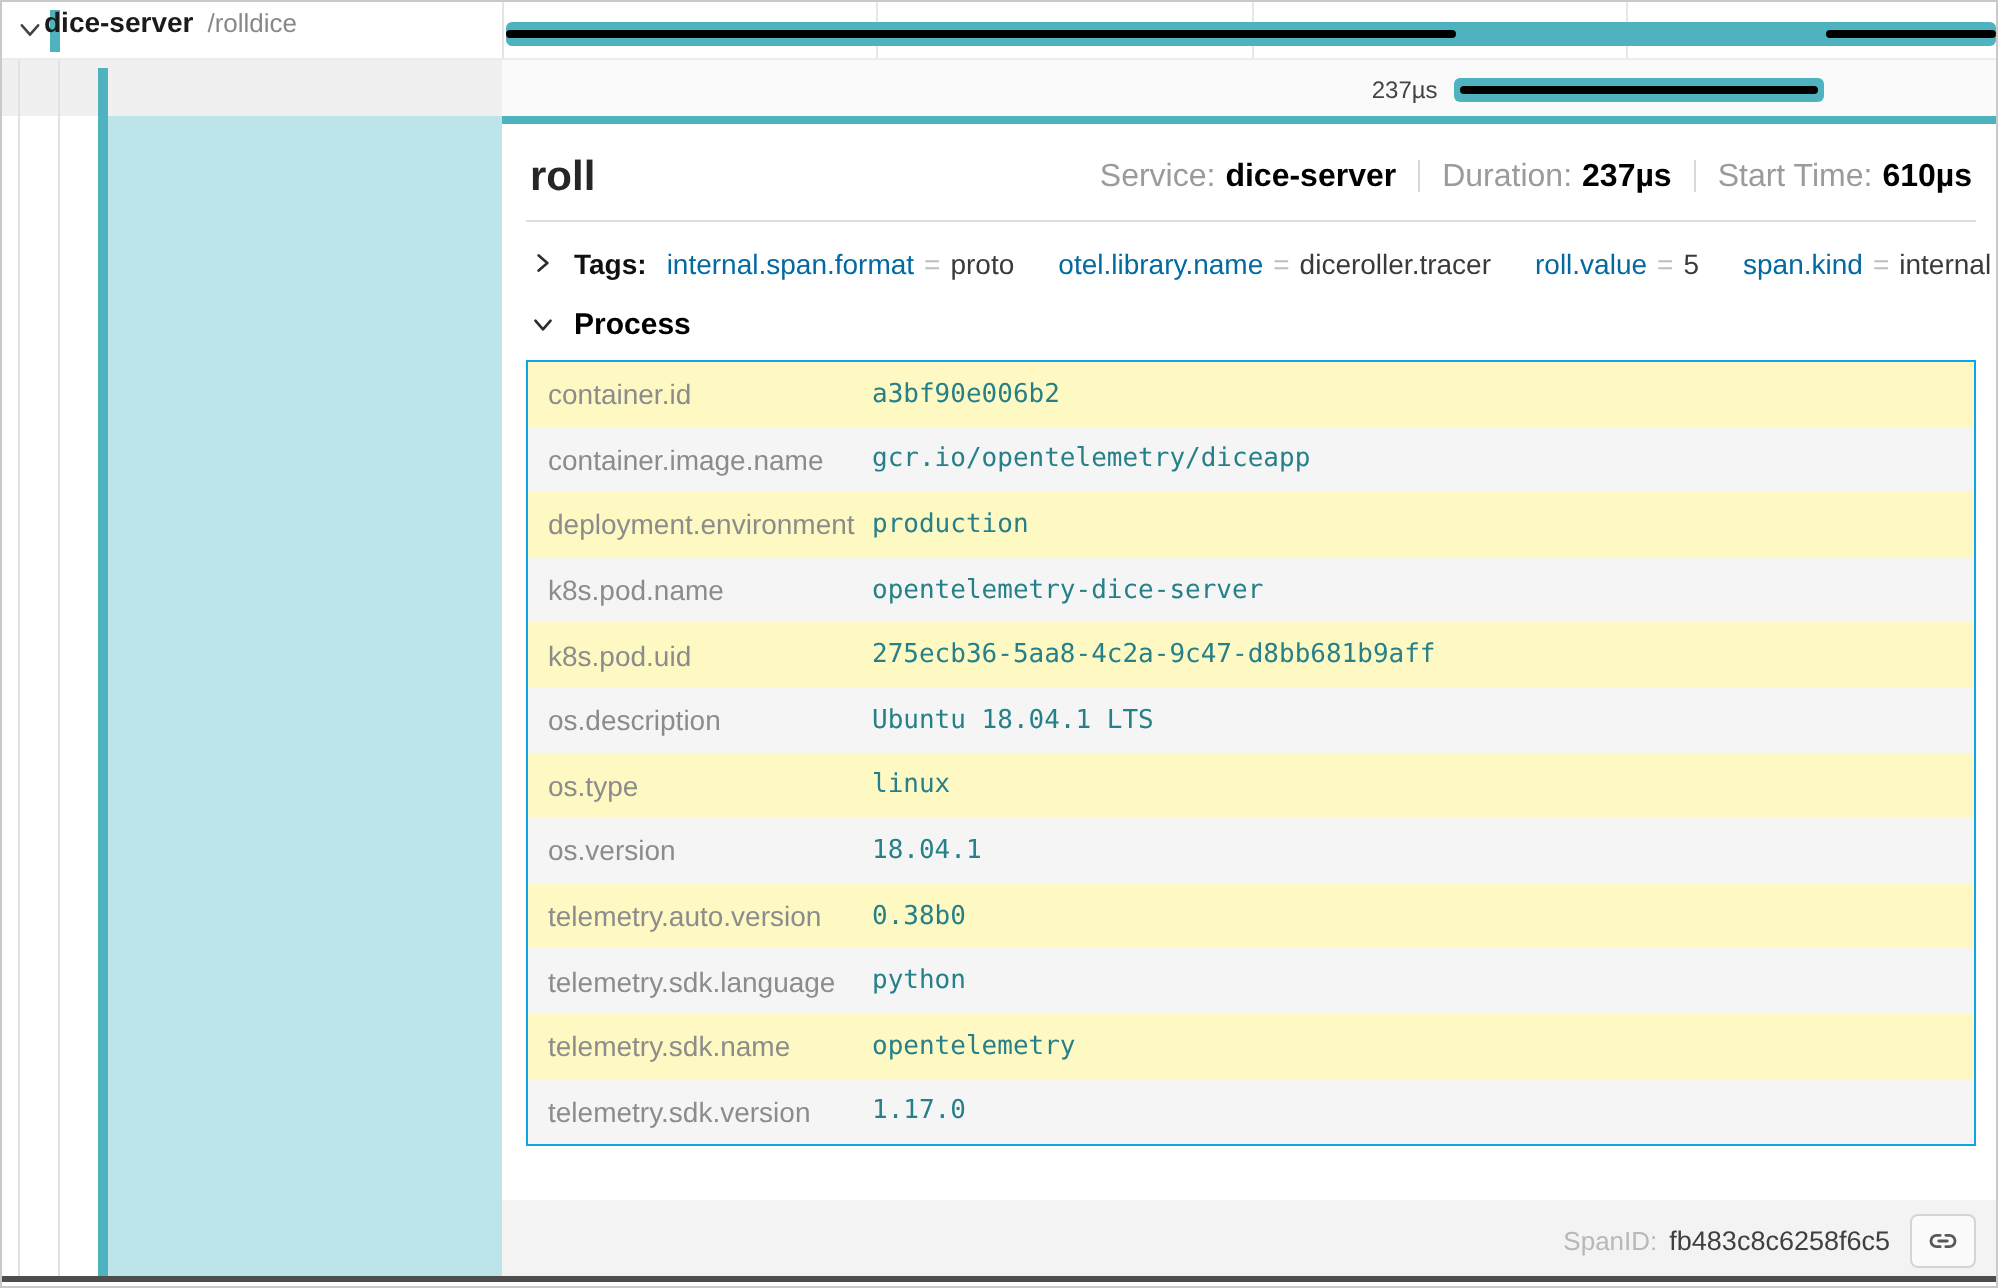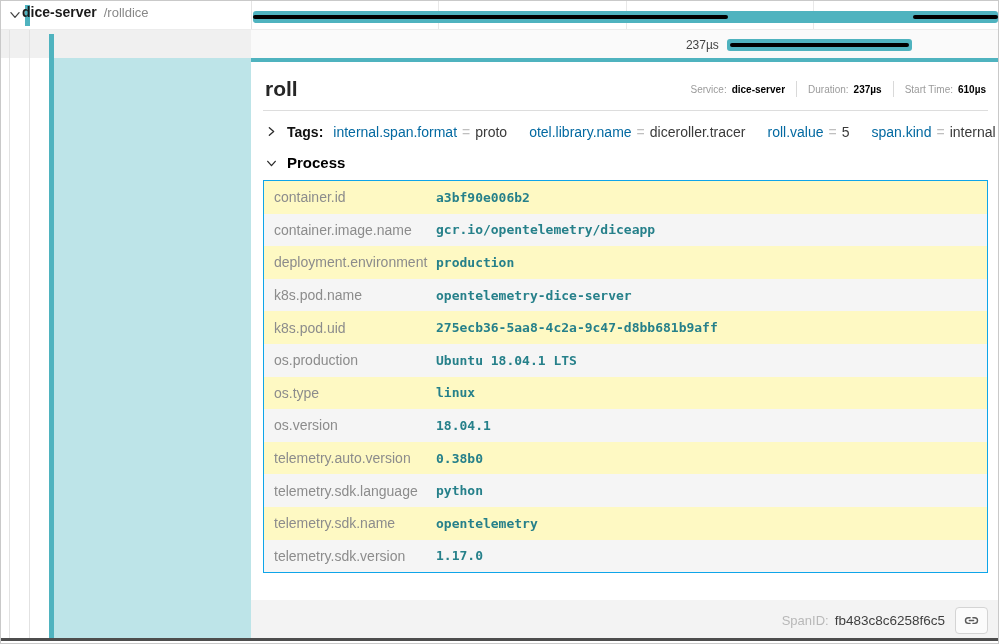--- a/index.html
+++ b/index.html
@@ -32,21 +32,21 @@
   .bar-wrap-1 { top:10px; } .bar-wrap-2 { top:9px; }
   .span-bar { position:absolute; top:0; height:12px; background:#4fb3bf; border-radius:3px; cursor:pointer; }
   .crit-seg { position:absolute; top:4px; height:4px; background:#000; border-radius:2px; }
   .dur-label { position:absolute; left:0; top:0; height:100%; display:flex; align-items:center; justify-content:flex-end; padding-right:8px; font-size:12px; color:#444; }
 
   
   .detail { position:absolute; left:250px; top:57px; width:749px; height:582px; background:#fff; border-top:4px solid #4fb3bf; }
   .detail-inner { padding:0 12px; }
   .detail-header { display:flex; justify-content:space-between; align-items:center; padding:15px 2px 9px 2px; border-bottom:1px solid #ddd; }
   .detail-title { font-size:21px; font-weight:600; color:#262626; }
-  .overview { display:flex; align-items:center; font-size:10px; }
+  .overview { display:flex; font-size:16px; }
   .ov-label { color:#9b9b9b; }
   .ov-value { color:#000; font-weight:700; margin-left:5px; }
   .ov-sep { width:1px; height:16px; background:#d9d9d9; margin:0 11px; }
 
   .tags-row { display:flex; align-items:center; padding:12px 2px 12px 2px; font-size:14px; cursor:pointer; }
   .acc-chevron { width:14px; height:14px; margin-right:8px; flex-shrink:0; }
   .acc-chevron svg { width:13px; height:13px; stroke:#2b2b2b; stroke-width:2.4; fill:none; stroke-linecap:round; stroke-linejoin:round; }
   .tags-title { font-weight:700; color:#111; margin-right:10px; }
   .tag-item { display:flex; align-items:center; white-space:nowrap; }
   .tag-key { color:#0369a1; }
@@ -54,21 +54,21 @@
   .tag-val { color:#3a3a3a; }
   .tag-sep { width:1px; height:18px; background:#ddd; margin:0 11px; }
 
   .process-row { display:flex; align-items:center; padding:1px 2px 9px 2px; font-size:15px; cursor:pointer; }
   .process-title { font-weight:700; color:#000000; }
 
   .kv-table { border:1px solid #0ea5e9; background:#fef9c3; }
   .kv-row { display:flex; align-items:center; height:32.6px; }
   .kv-row:nth-child(even) { background:#f5f5f5; }
   .kv-key { width:172px; padding-left:10px; font-size:14px; color:#8c8c8c; flex-shrink:0; }
-  .kv-val { font-family:"DejaVu Sans Mono", monospace; font-size:13px; font-weight:700; color:#26808a; }
+  .kv-val { font-family:"DejaVu Sans Mono", monospace; font-size:13px; font-weight:400; color:#26808a; }
 
   .detail-footer { position:absolute; left:0; right:0; bottom:0; height:40px; background:#f3f3f3; display:flex; align-items:center; justify-content:flex-end; padding-right:12px; }
   .spanid-label { font-size:13px; color:#b8b8b8; }
   .spanid-value { font-size:13.5px; color:#3f3f3f; margin-left:6px; }
   .link-btn { margin-left:10px; width:33px; height:27px; border:1px solid #d4d4d4; border-radius:4px; background:#fbfbfb; display:flex; align-items:center; justify-content:center; cursor:pointer; }
   .link-btn svg { width:17px; height:17px; stroke:#595959; stroke-width:2; fill:none; stroke-linecap:round; }
 
   .bottom-strip { position:absolute; left:0; top:637px; width:100%; height:3px; background:#4d4d4d; z-index:5; }
 </style>
 </head>
@@ -196,21 +196,21 @@
           </div>
         <div class="kv-row">
             <div class="kv-key">k8s.pod.name</div>
             <div class="kv-val">opentelemetry-dice-server</div>
           </div>
         <div class="kv-row">
             <div class="kv-key">k8s.pod.uid</div>
             <div class="kv-val">275ecb36-5aa8-4c2a-9c47-d8bb681b9aff</div>
           </div>
         <div class="kv-row">
-            <div class="kv-key">os.production</div>
+            <div class="kv-key">os.description</div>
             <div class="kv-val">Ubuntu 18.04.1 LTS</div>
           </div>
         <div class="kv-row">
             <div class="kv-key">os.type</div>
             <div class="kv-val">linux</div>
           </div>
         <div class="kv-row">
             <div class="kv-key">os.version</div>
             <div class="kv-val">18.04.1</div>
           </div>

